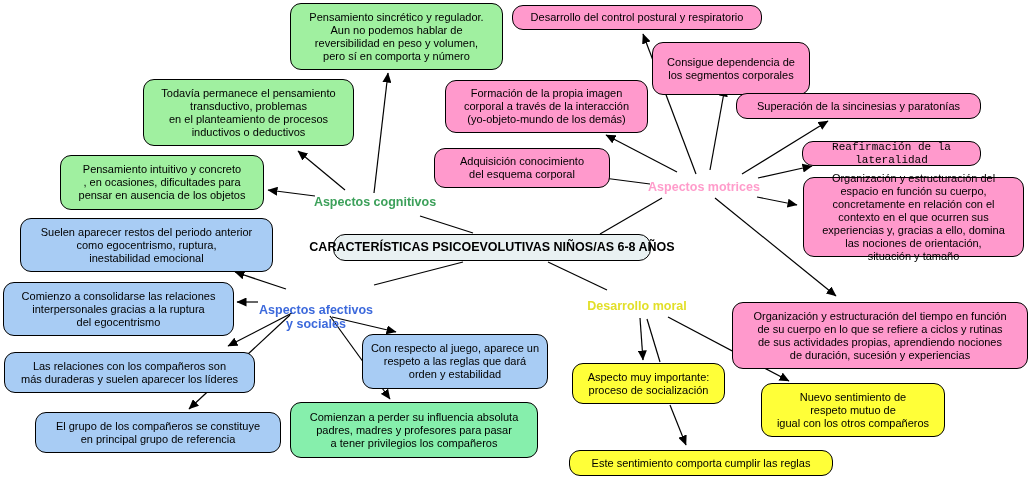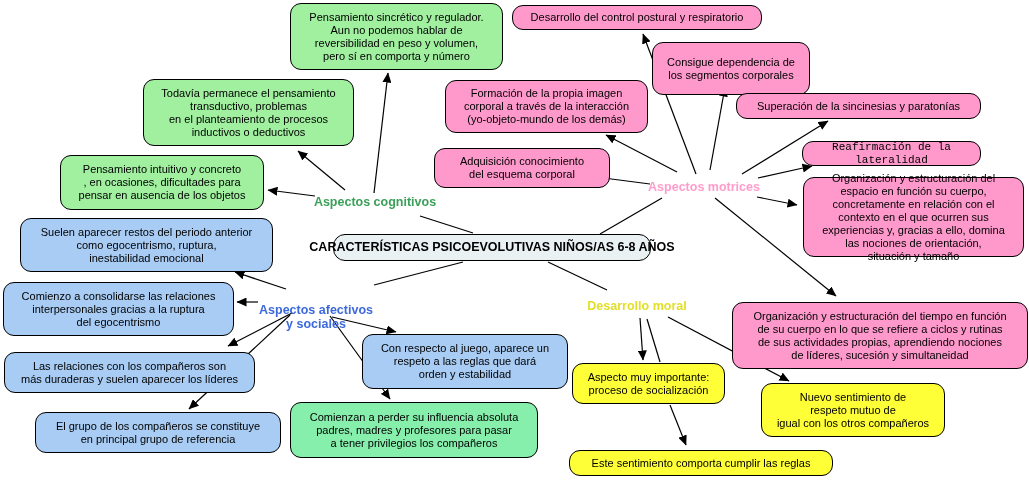--- a/index.html
+++ b/index.html
@@ -111,32 +111,32 @@
       <div class="node" style="left: 803px; top: 177px; width: 221px; height: 80px; background: rgb(255, 153, 204); border-color: rgb(0, 0, 0);">Organización y estructuración del
 espacio en función su cuerpo,
 concretamente en relación con el
 contexto en el que ocurren sus
 experiencias y, gracias a ello, domina
 las nociones de orientación,
 situación y tamaño</div>
       <div class="node" style="left: 732px; top: 302px; width: 296px; height: 67px; background: rgb(255, 153, 204); border-color: rgb(0, 0, 0);">Organización y estructuración del tiempo en función
 de su cuerpo en lo que se refiere a ciclos y rutinas
 de sus actividades propias, aprendiendo nociones
-de líderes, sucesión y simultaneidad</div>
+de duración, sucesión y experiencias</div>
       <div class="node" style="left: 20px; top: 218px; width: 253px; height: 54px; background: rgb(168, 204, 244); border-color: rgb(0, 0, 0);">Suelen aparecer restos del periodo anterior
 como egocentrismo, ruptura,
 inestabilidad emocional</div>
       <div class="node" style="left: 3px; top: 282px; width: 231px; height: 54px; background: rgb(168, 204, 244); border-color: rgb(0, 0, 0);">Comienzo a consolidarse las relaciones
 interpersonales gracias a la ruptura
 del egocentrismo</div>
       <div class="node" style="left: 4px; top: 352px; width: 251px; height: 41px; background: rgb(168, 204, 244); border-color: rgb(0, 0, 0);">Las relaciones con los compañeros son
 más duraderas y suelen aparecer los líderes</div>
       <div class="node" style="left: 35px; top: 412px; width: 246px; height: 41px; background: rgb(168, 204, 244); border-color: rgb(0, 0, 0);">El grupo de los compañeros se constituye
 en principal grupo de referencia</div>
-      <div class="node" style="left: 362px; top: 334px; width: 206px; height: 55px; background: rgb(168, 204, 244); border-color: rgb(0, 0, 0);">Con respecto al juego, aparece un
+      <div class="node" style="left: 362px; top: 334px; width: 186px; height: 55px; background: rgb(168, 204, 244); border-color: rgb(0, 0, 0);">Con respecto al juego, aparece un
 respeto a las reglas que dará
 orden y estabilidad</div>
       <div class="node" style="left: 290px; top: 402px; width: 248px; height: 56px; background: #86efac; border-color: rgb(0, 0, 0);">Comienzan a perder su influencia absoluta
 padres, madres y profesores para pasar
 a tener privilegios los compañeros</div>
       <div class="node" style="left: 572px; top: 363px; width: 153px; height: 41px; background: rgb(255, 255, 56); border-color: rgb(0, 0, 0);">Aspecto muy importante:
 proceso de socialización</div>
       <div class="node" style="left: 761px; top: 383px; width: 184px; height: 54px; background: rgb(255, 255, 56); border-color: rgb(0, 0, 0);">Nuevo sentimiento de
 respeto mutuo de
 igual con los otros compañeros</div>

